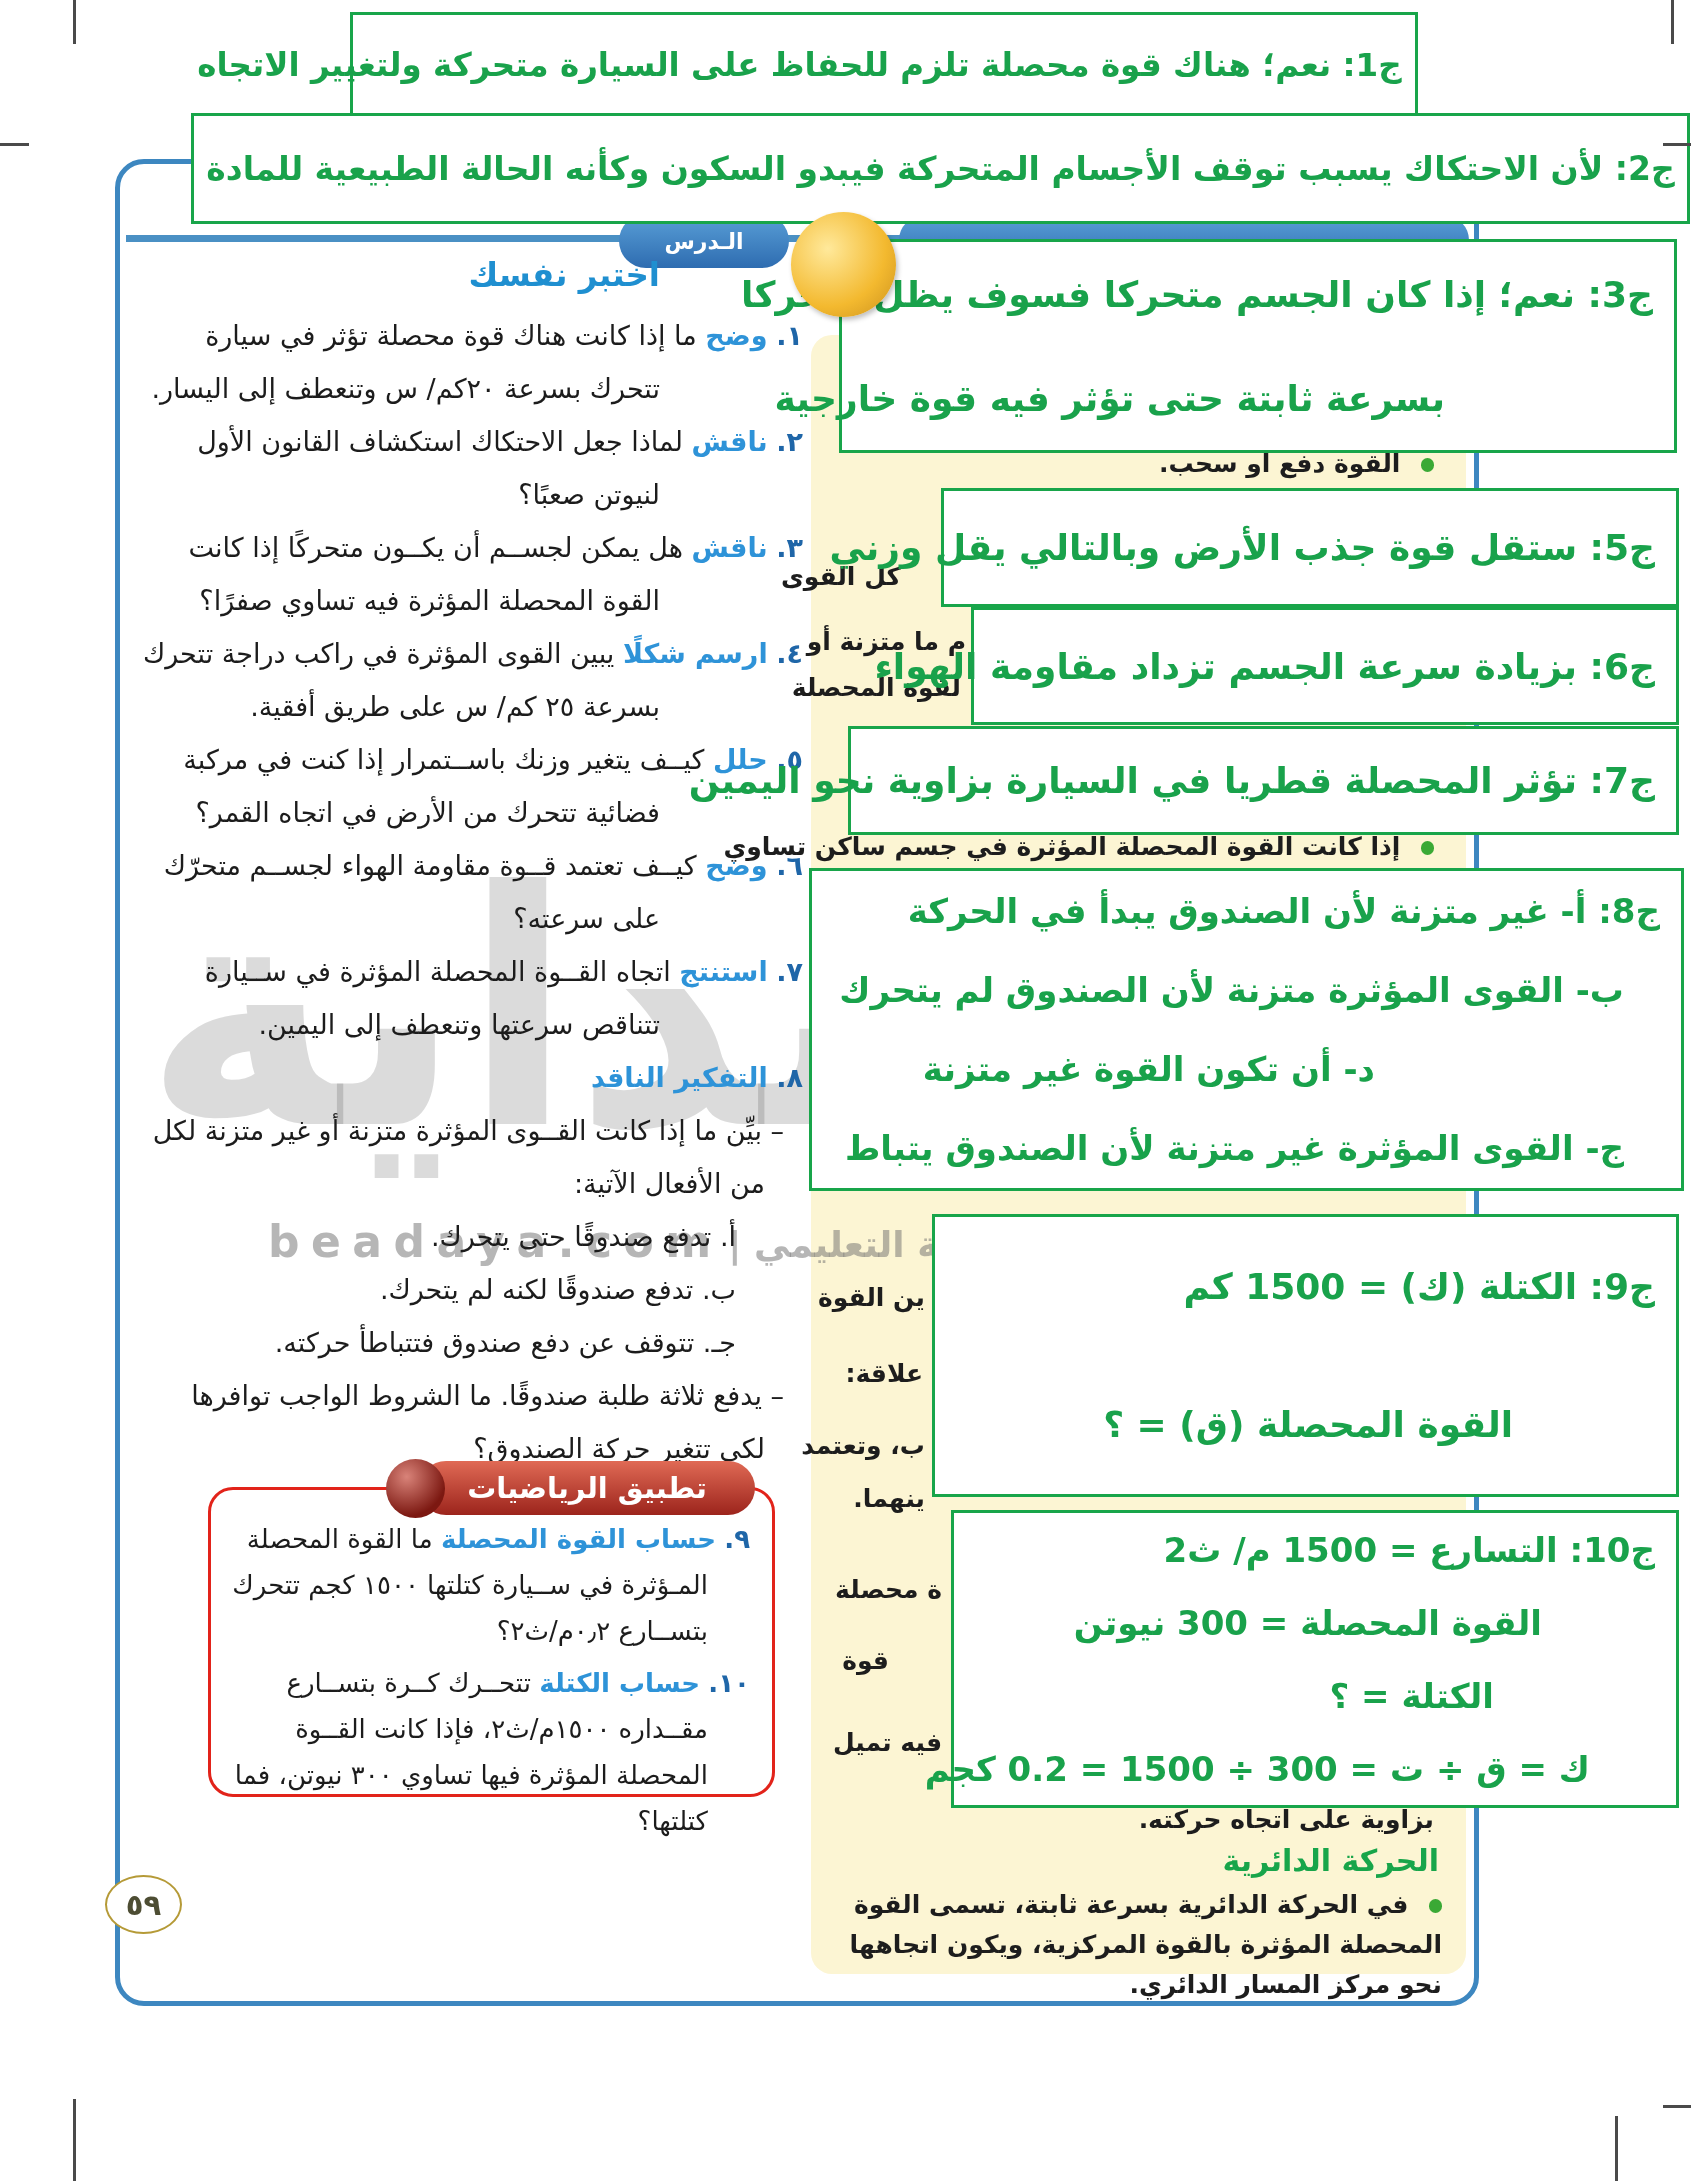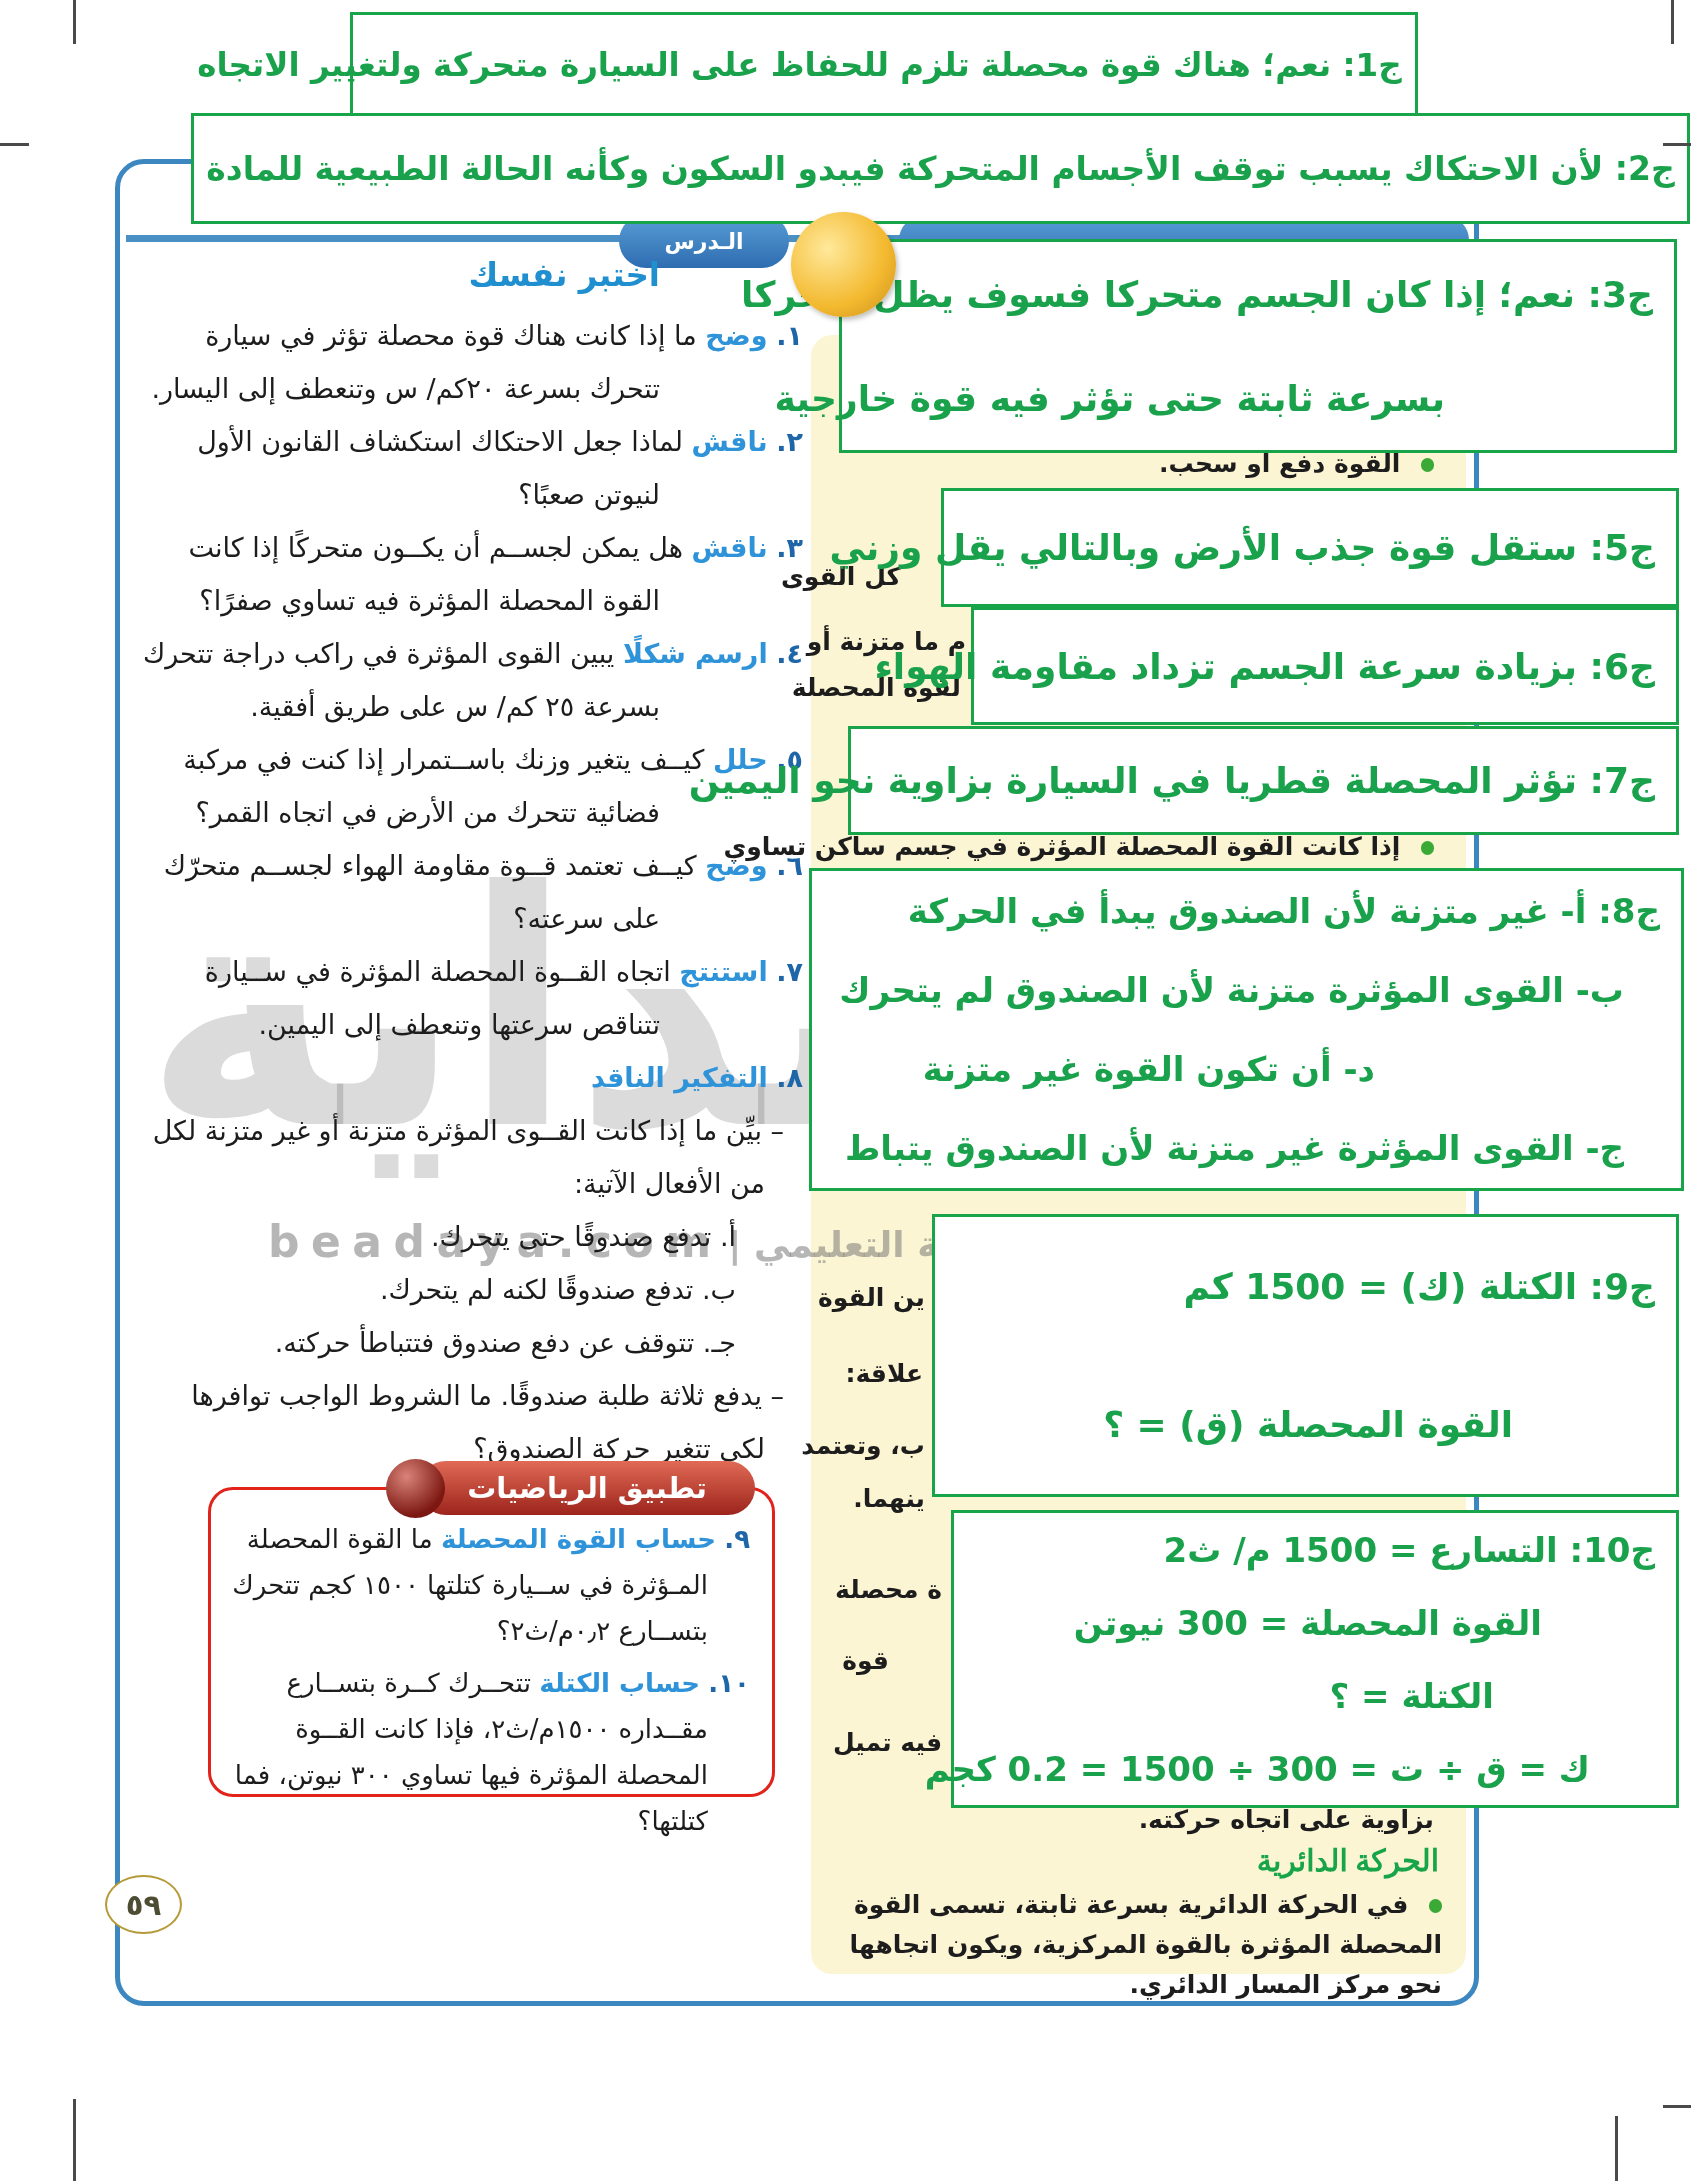--- a/index.html
+++ b/index.html
@@ -18,21 +18,21 @@
         background:radial-gradient(circle at 35% 35%,#ffe99b,#f3b92f 60%,#c98f1d);z-index:5;
         box-shadow:1.9px 2.9px 4.8px rgba(0,0,0,.25);}
   
   .panel{position:absolute;left:811px;top:335px;width:655px;height:1639px;background:#fcf5d3;
          border-radius:21px;z-index:1;}
   .frag{position:absolute;font-weight:bold;color:#1d1d1d;font-size:25px;direction:rtl;
         white-space:nowrap;z-index:3;}
   .frag .dot, .cpara .dot{display:inline-block;width:13.4px;height:13.4px;border-radius:50%;
         background:#3aa935;margin-left:11.5px;vertical-align:middle;}
   .green-head{position:absolute;font-weight:bold;color:#18a54a;font-size:30px;direction:rtl;
-        white-space:nowrap;z-index:3;font-family:Liberation Serif, serif;}
+        white-space:nowrap;z-index:3;}
   .cpara{position:absolute;left:811px;width:631px;top:1885px;direction:rtl;text-align:right;
         font-weight:bold;color:#1d1d1d;font-size:25px;line-height:40px;z-index:3;padding-right:0;}
   
   .wm-big{position:absolute;left:143px;top:822px;font-size:325px;font-weight:bold;
           color:rgba(0,0,0,0.14);z-index:2;direction:rtl;white-space:nowrap;}
   .wm-line{position:absolute;left:268px;top:1216px;z-index:2;white-space:nowrap;
            color:rgba(110,110,110,0.5);font-weight:bold;}
   .wm-line .lat{font-size:44px;letter-spacing:11.5px;}
   .wm-line .ara{font-size:36px;letter-spacing:0;}
   

